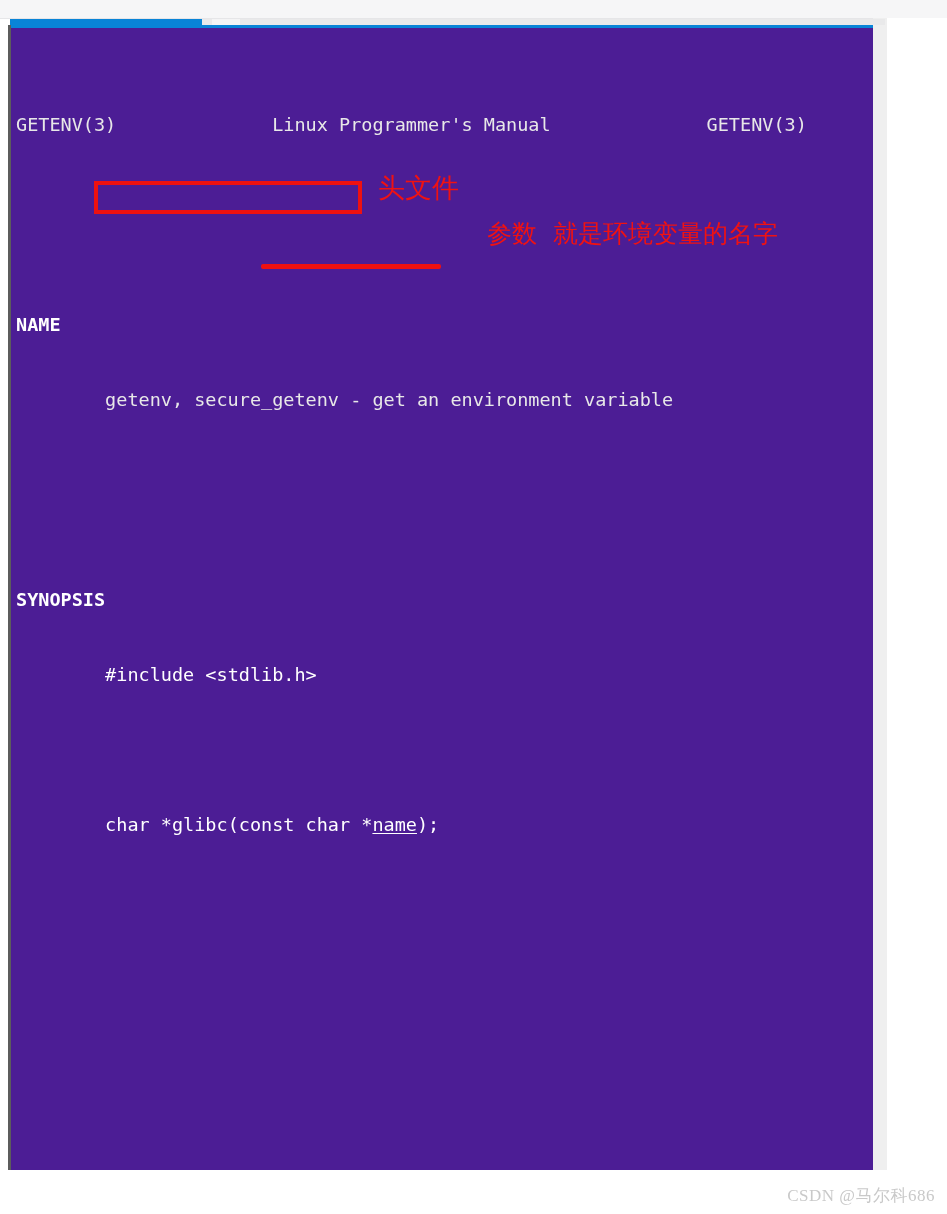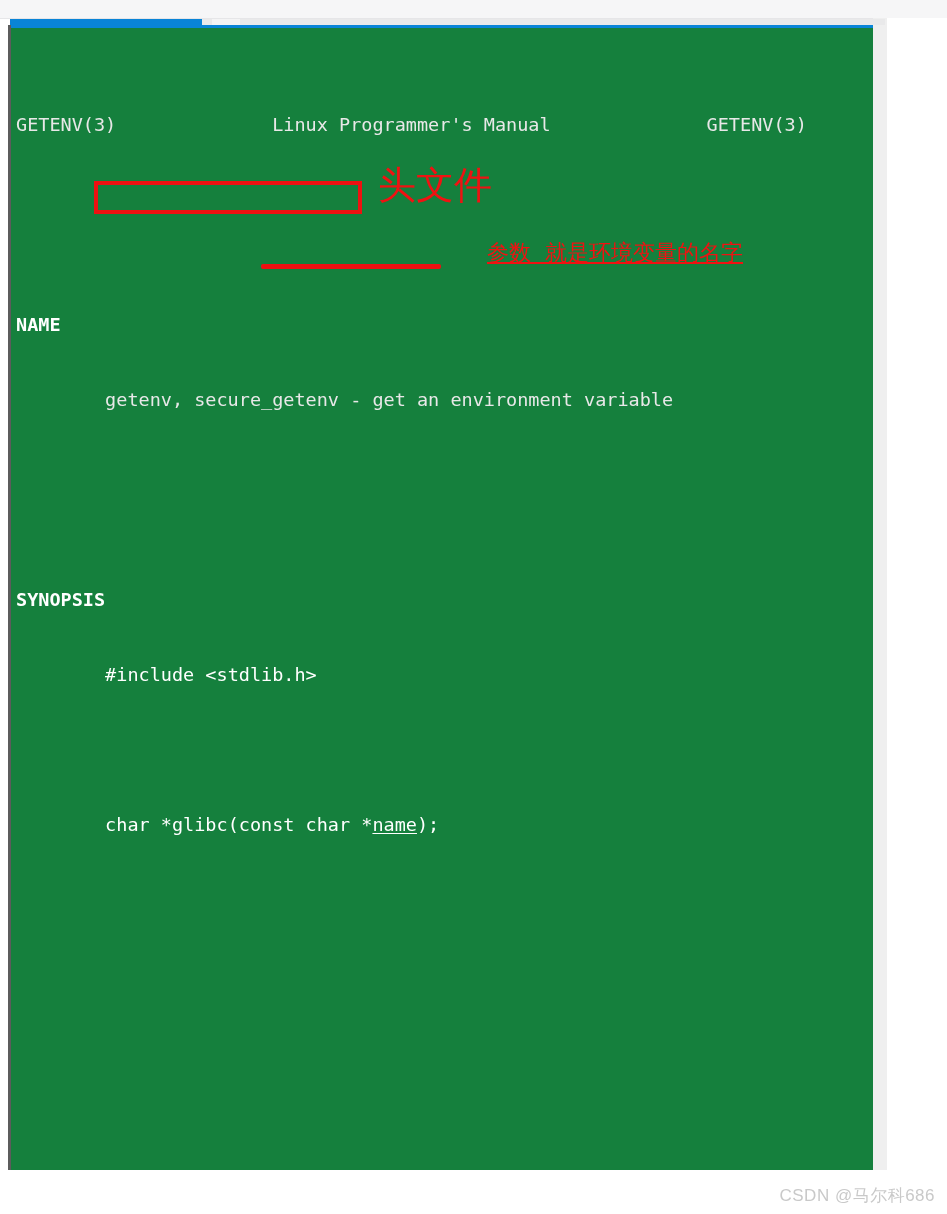--- a/index.html
+++ b/index.html
@@ -67,21 +67,21 @@
     left: 212px; top: 19px;
     width: 28px; height: 6px;
     background: #f4f4f5;
   }
 
   
   .terminal {
     position: absolute;
     left: 8px; top: 25px;
     width: 865px; height: 1145px;
-    background: #15803d;
+    background: #4c1d95;
     overflow: hidden;
   }
   .terminal-gutter {
     position: absolute;
     left: 0px; top: 0px;
     width: 3px; height: 1145px;
     background: #5c5c5c;
   }
   .terminal-topline {
     position: absolute;
@@ -129,35 +129,34 @@
     width: 180px;
   }
   .anno-text {
     position: absolute;
     color: #f01212;
     font-family: "DejaVu Sans", "Liberation Sans", sans-serif;
     font-weight: 400;
     white-space: pre;
   }
   #anno-header-file {
-    left: 378px; top: 160px;
-    font-size: 38px;
+    left: 378px; top: 170px;
+    font-size: 27px;
   }
   #anno-param {
-    left: 487px; top: 238px;
-    font-size: 22px;
-    text-decoration: underline;
+    left: 487px; top: 217px;
+    font-size: 25px;
   }
 
   
   .watermark {
     position: absolute;
     right: 12px; top: 1184px;
     color: #c9c9c9;
-    font-family: Liberation Sans, sans-serif;
+    font-family: Liberation Serif, serif;
     font-size: 17px;
     letter-spacing: 0.5px;
     white-space: pre;
     text-align: center;
   }
 </style>
 </head>
 <body>
 
 <div class="page-bg"></div>

